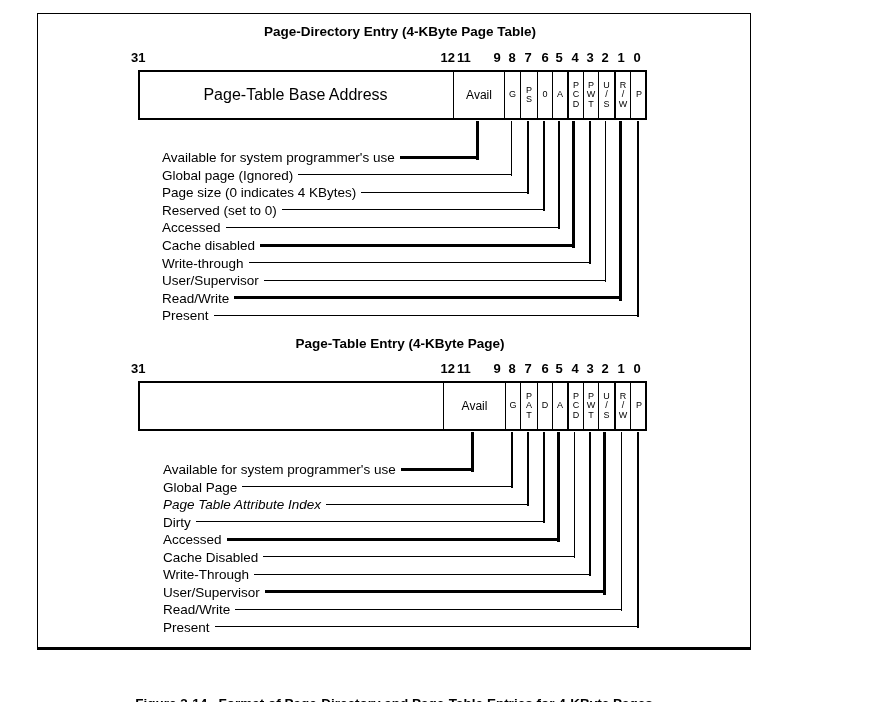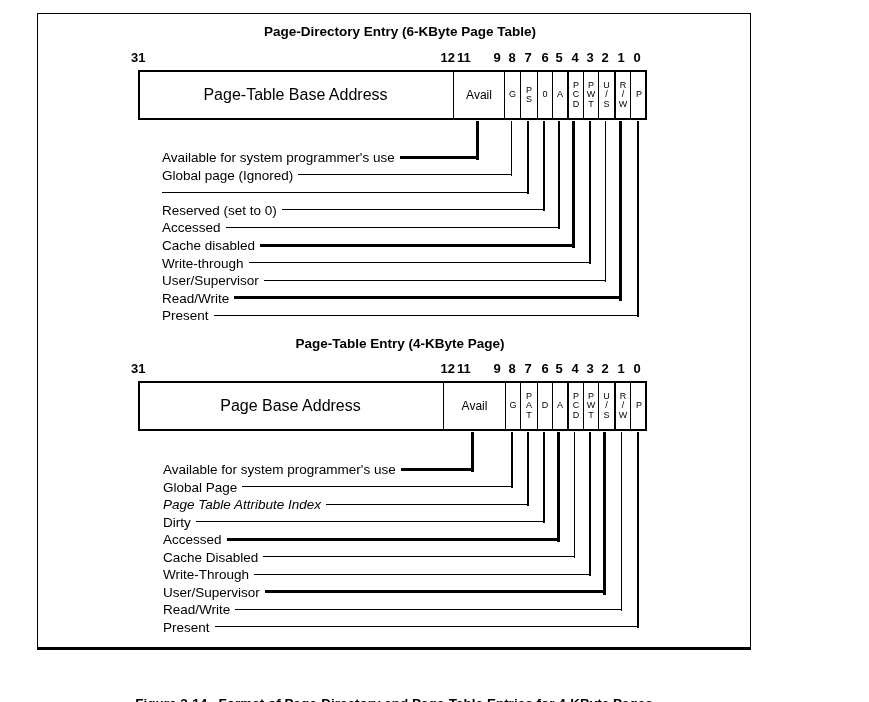--- a/index.html
+++ b/index.html
@@ -68,21 +68,21 @@
     line-height: 19px;
     white-space: pre;
   }
 </style>
 </head>
 <body>
 
 <div class="page">
   <div class="frame"></div>
   <div id="diagrams">
-      <div class="abs title" style="left: 98px; top: 24px; width: 604px;">Page-Directory Entry (6-KByte Page Table)</div>
+      <div class="abs title" style="left: 98px; top: 24px; width: 604px;">Page-Directory Entry (4-KByte Page Table)</div>
       <div class="abs bitnum" style="left: 131px; top: 50px; width: 22px; text-align: left;">31</div>
       <div class="abs bitnum" style="left: 431px; top: 50px; width: 24px; text-align: right;">12</div>
       <div class="abs bitnum" style="left: 457px; top: 50px; width: 20px; text-align: left;">11</div>
       <div class="abs bitnum" style="left: 487px; top: 50px; width: 20px; text-align: center;">9</div>
       <div class="abs bitnum" style="left: 502px; top: 50px; width: 20px; text-align: center;">8</div>
       <div class="abs bitnum" style="left: 518px; top: 50px; width: 20px; text-align: center;">7</div>
       <div class="abs bitnum" style="left: 535px; top: 50px; width: 20px; text-align: center;">6</div>
       <div class="abs bitnum" style="left: 549px; top: 50px; width: 20px; text-align: center;">5</div>
       <div class="abs bitnum" style="left: 565px; top: 50px; width: 20px; text-align: center;">4</div>
       <div class="abs bitnum" style="left: 580px; top: 50px; width: 20px; text-align: center;">3</div>
@@ -117,20 +117,21 @@
         <span class="lbl">Available for system programmer's use</span>
         <div class="lead thick"></div>
       </div>
       <div class="abs stub" style="left: 510.5px; top: 121px; width: 1.5px; height: 55.1px;"></div>
       <div class="abs lblrow" style="left: 162px; top: 166.6px; width: 350px; height: 16px;">
         <span class="lbl">Global page (Ignored)</span>
         <div class="lead"></div>
       </div>
       <div class="abs stub" style="left: 527px; top: 121px; width: 1.5px; height: 72.7px;"></div>
       <div class="abs lblrow" style="left: 162px; top: 184.2px; width: 366.5px; height: 16px;">
+        <span class="lbl">Page size (0 indicates 4 KBytes)</span>
         <div class="lead"></div>
       </div>
       <div class="abs stub" style="left: 543px; top: 121px; width: 1.5px; height: 90.3px;"></div>
       <div class="abs lblrow" style="left: 162px; top: 201.8px; width: 382.5px; height: 16px;">
         <span class="lbl">Reserved (set to 0)</span>
         <div class="lead"></div>
       </div>
       <div class="abs stub" style="left: 558px; top: 121px; width: 1.5px; height: 107.9px;"></div>
       <div class="abs lblrow" style="left: 162px; top: 219.4px; width: 397.5px; height: 16px;">
         <span class="lbl">Accessed</span>
@@ -169,21 +170,20 @@
       <div class="abs bitnum" style="left: 502px; top: 361px; width: 20px; text-align: center;">8</div>
       <div class="abs bitnum" style="left: 518px; top: 361px; width: 20px; text-align: center;">7</div>
       <div class="abs bitnum" style="left: 535px; top: 361px; width: 20px; text-align: center;">6</div>
       <div class="abs bitnum" style="left: 549px; top: 361px; width: 20px; text-align: center;">5</div>
       <div class="abs bitnum" style="left: 565px; top: 361px; width: 20px; text-align: center;">4</div>
       <div class="abs bitnum" style="left: 580px; top: 361px; width: 20px; text-align: center;">3</div>
       <div class="abs bitnum" style="left: 595px; top: 361px; width: 20px; text-align: center;">2</div>
       <div class="abs bitnum" style="left: 611px; top: 361px; width: 20px; text-align: center;">1</div>
       <div class="abs bitnum" style="left: 627px; top: 361px; width: 20px; text-align: center;">0</div>
       <div class="abs" style="left: 138px; top: 381px; width: 509px; height: 50px;">
-        <div class="cell cell-big" style="position: absolute; left: 0px; top: 0px; width: 305px; height: 100%;">Page Base Address</div>
         <div class="cell cell-avail" style="position: absolute; left: 305px; top: 0px; width: 62px; height: 100%; border-left: 1.5px solid rgb(0, 0, 0);">Avail</div>
         <div class="cell cell-small" style="position: absolute; left: 367px; top: 0px; width: 15px; height: 100%; border-left: 1.5px solid rgb(0, 0, 0);">G</div>
         <div class="cell cell-small" style="position: absolute; left: 382px; top: 0px; width: 17px; height: 100%; border-left: 1.5px solid rgb(0, 0, 0);">P
 A
 T</div>
         <div class="cell cell-small" style="position: absolute; left: 399px; top: 0px; width: 15px; height: 100%; border-left: 1.5px solid rgb(0, 0, 0);">D</div>
         <div class="cell cell-small" style="position: absolute; left: 414px; top: 0px; width: 15px; height: 100%; border-left: 1.5px solid rgb(0, 0, 0);">A</div>
         <div class="cell cell-small" style="position: absolute; left: 429px; top: 0px; width: 16px; height: 100%; border-left: 2.5px solid rgb(0, 0, 0);">P
 C
 D</div>

